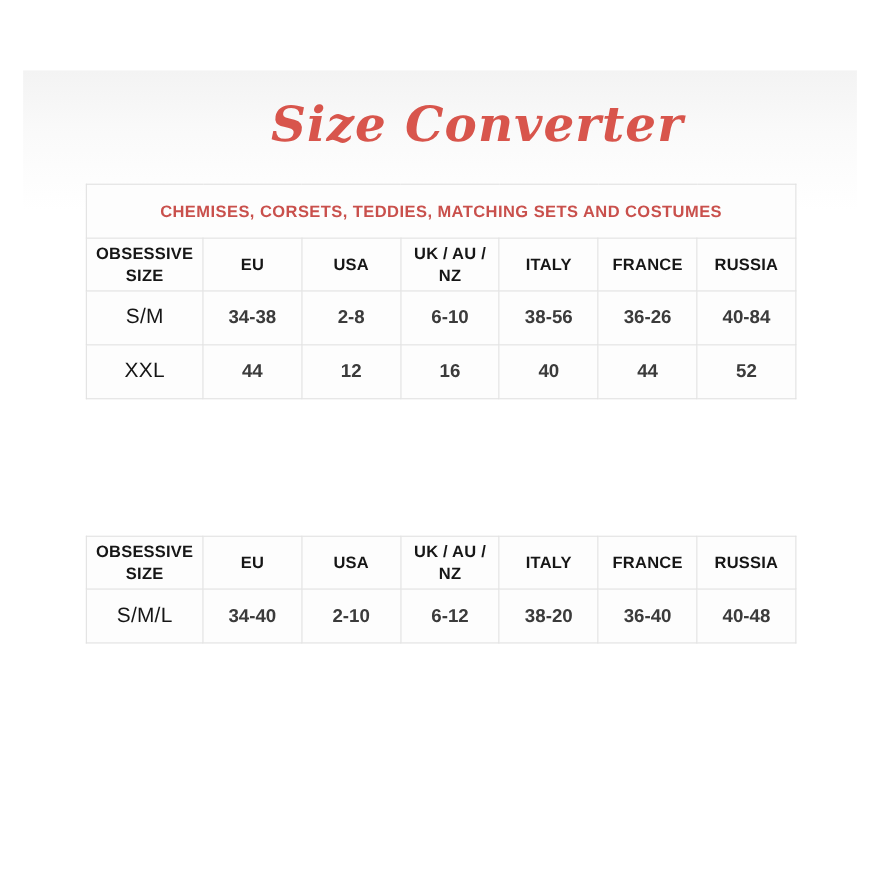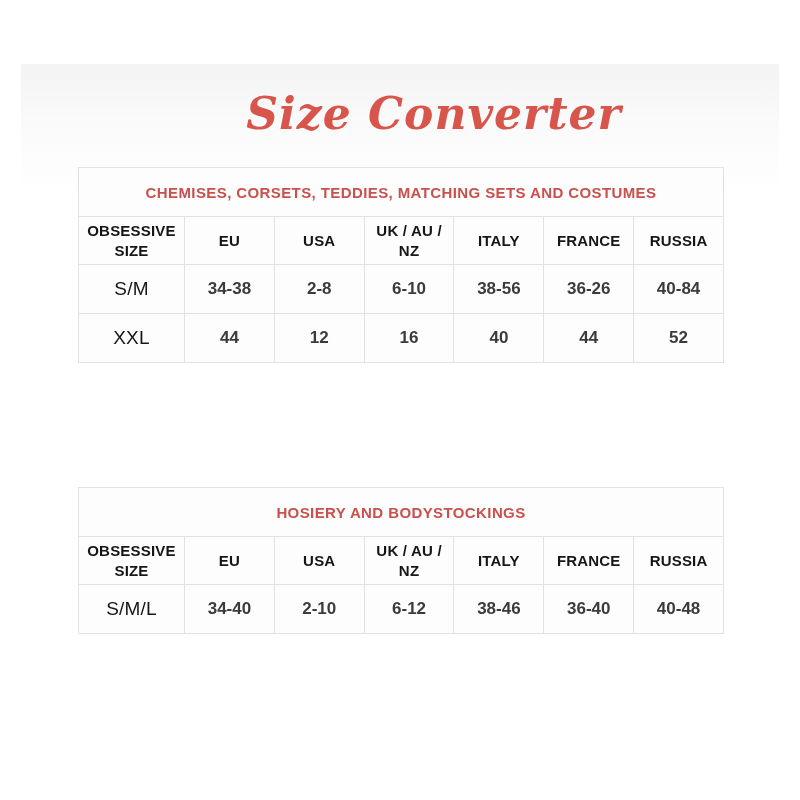--- a/index.html
+++ b/index.html
@@ -147,38 +147,35 @@
       <col style="width:106px">
       <col>
         <col>
         <col>
         <col>
         <col>
         <col>
     </colgroup>
     <thead>
       <tr>
-        <td colspan="7" class="section-title-cell">HOSIERY AND BODYSTOCKINGS</td>
-      </tr>
-      <tr>
         <th class="col-head">OBSESSIVE SIZE</th>
         <th class="col-head">EU</th>
         <th class="col-head">USA</th>
         <th class="col-head">UK / AU / NZ</th>
         <th class="col-head">ITALY</th>
         <th class="col-head">FRANCE</th>
         <th class="col-head">RUSSIA</th>
       </tr>
     </thead>
     <tbody>
       <tr>
         <th class="row-label">S/M/L</th>
         <td class="data-cell">34-40</td>
         <td class="data-cell">2-10</td>
         <td class="data-cell">6-12</td>
-        <td class="data-cell">38-46</td>
+        <td class="data-cell">38-20</td>
         <td class="data-cell">36-40</td>
         <td class="data-cell">40-48</td>
       </tr>
     </tbody>
   </table>
 
 </div>
 
 </body></html>

